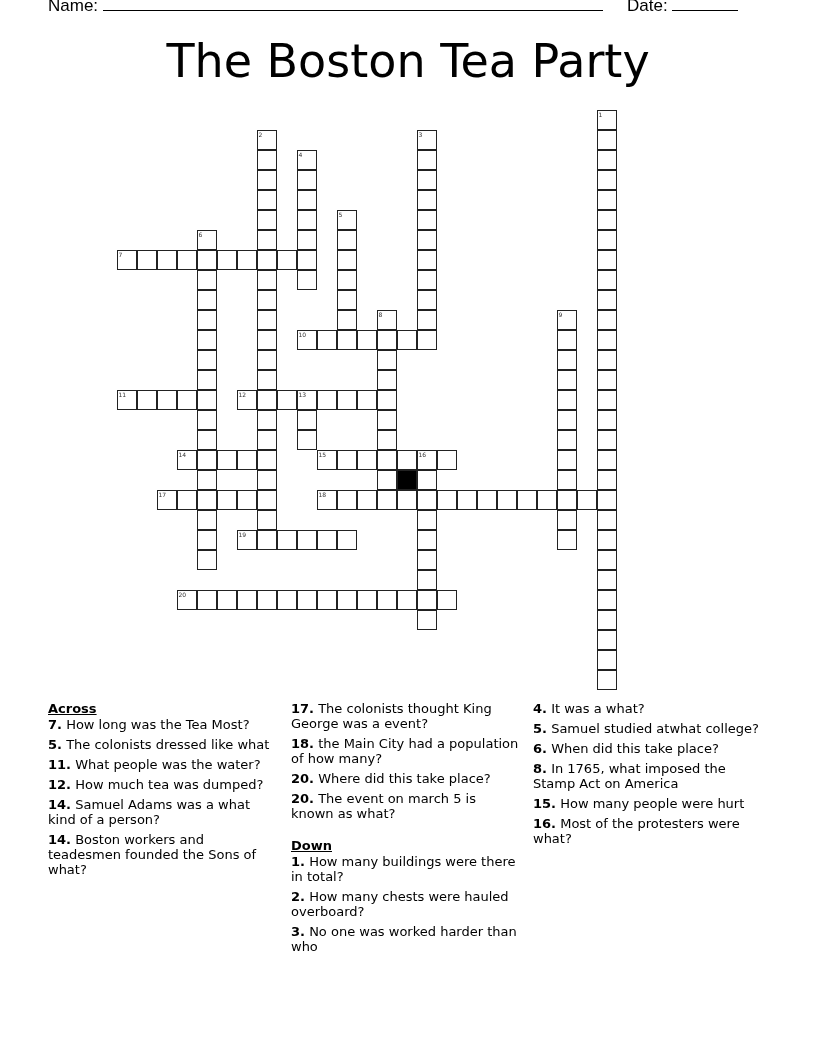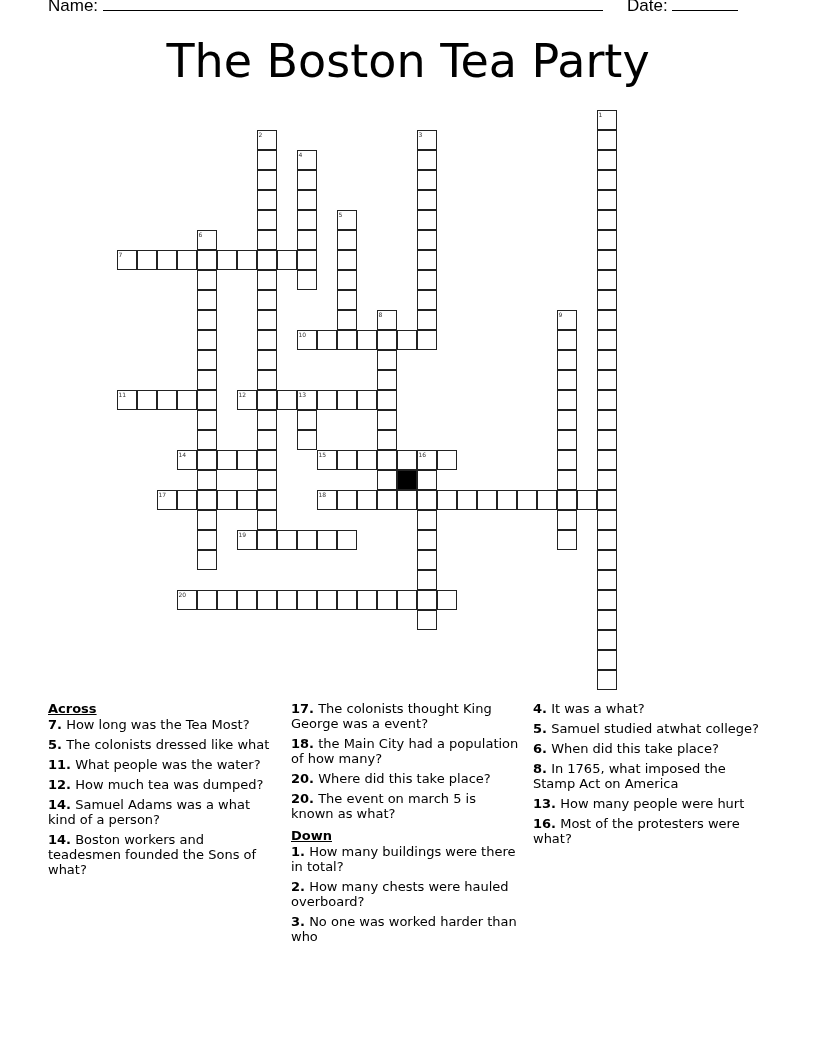--- a/index.html
+++ b/index.html
@@ -273,27 +273,27 @@
   <div class="clue"><b>11.</b> <span>What people was the water?</span></div>
   <div class="clue"><b>12.</b> <span>How much tea was dumped?</span></div>
   <div class="clue"><b>14.</b> <span>Samuel Adams was a what kind of a person?</span></div>
   <div class="clue"><b>14.</b> <span>Boston workers and teadesmen founded the Sons of what?</span></div>
 </div>
 
 <div class="clues col2">
   <div class="clue"><b>17.</b> <span>The colonists thought King George was a event?</span></div>
   <div class="clue"><b>18.</b> <span>the Main City had a population of how many?</span></div>
   <div class="clue"><b>20.</b> <span>Where did this take place?</span></div>
-  <div class="clue" style="margin-bottom:7px;"><b>20.</b> <span>The event on march 5 is known as what?</span></div>
+  <div class="clue" style="margin-bottom:17px;"><b>20.</b> <span>The event on march 5 is known as what?</span></div>
   <div class="sec-title">Down</div>
   <div class="clue"><b>1.</b> <span>How many buildings were there in total?</span></div>
   <div class="clue"><b>2.</b> <span>How many chests were hauled overboard?</span></div>
   <div class="clue"><b>3.</b> <span>No one was worked harder than who</span></div>
 </div>
 
 <div class="clues col3">
   <div class="clue"><b>4.</b> <span>It was a what?</span></div>
   <div class="clue"><b>5.</b> <span>Samuel studied atwhat college?</span></div>
   <div class="clue"><b>6.</b> <span>When did this take place?</span></div>
   <div class="clue"><b>8.</b> <span>In 1765, what imposed the Stamp Act on America</span></div>
-  <div class="clue"><b>13.</b> <span>How many people were hurt</span></div>
+  <div class="clue"><b>15.</b> <span>How many people were hurt</span></div>
   <div class="clue"><b>16.</b> <span>Most of the protesters were what?</span></div>
 </div>
 
 </body></html>

